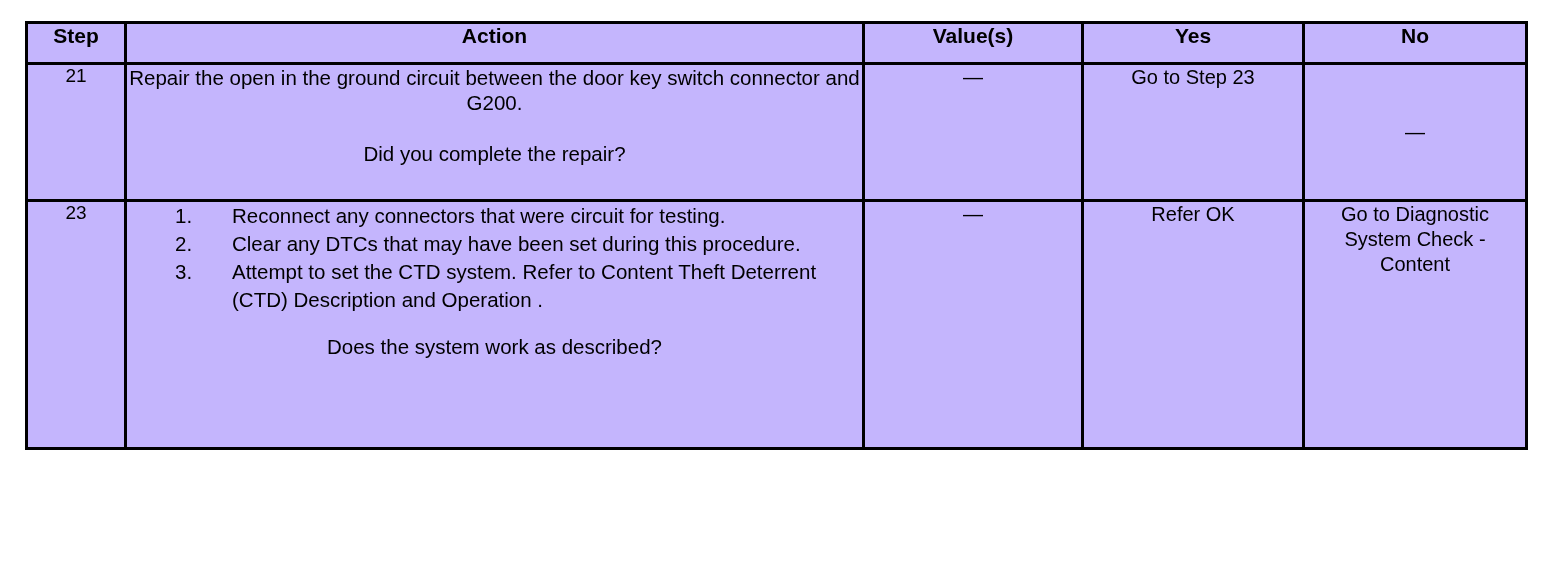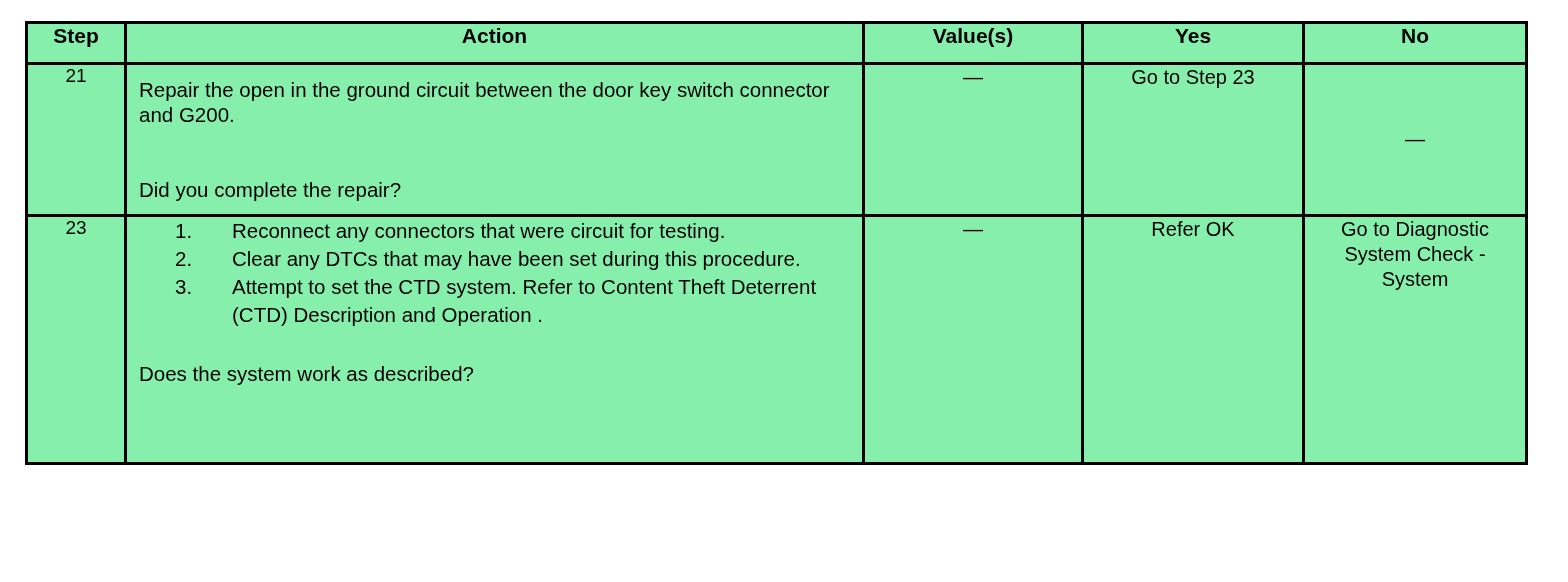--- a/index.html
+++ b/index.html
@@ -30,21 +30,21 @@
     border-collapse: collapse;
     table-layout: fixed;
     background: #ffffff;
   }
 
   table.diag-table td,
   table.diag-table th {
     border: 3px solid #000000;
     padding: 0;
     vertical-align: top;
-    background: #86efac;
+    background: #c4b5fd;
   }
 
   
   col.c-step   { width: 99px; }
   col.c-action { width: 738px; }
   col.c-value  { width: 219px; }
   col.c-yes    { width: 221px; }
   col.c-no     { width: 223px; }
 
   
@@ -92,21 +92,21 @@
     vertical-align: middle;
     padding-bottom: 0;
   }
 
   .dash {
     font-size: 20px;
     line-height: 1;
   }
 
   
-  .act-para { margin: 12px; }
+  .act-para { margin: 0; text-align: center; }
   .act-spacer { height: 26px; }
   .act-spacer-sm { height: 20px; }
 
   
   ol.act-list {
     list-style: none;
     margin: 0;
     padding: 0;
   }
   ol.act-list li {
@@ -193,20 +193,20 @@
         </td>
         <td class="value-cell">
           <span class="dash">—</span>
         </td>
         <td class="yes-cell">
           <span>Refer OK</span>
         </td>
         <td class="no-cell">
           <div>Go to Diagnostic</div>
           <div>System Check -</div>
-          <div>System</div>
+          <div>Content</div>
         </td>
       </tr>
 
     </tbody>
   </table>
 
 </div>
 
 </body></html>

